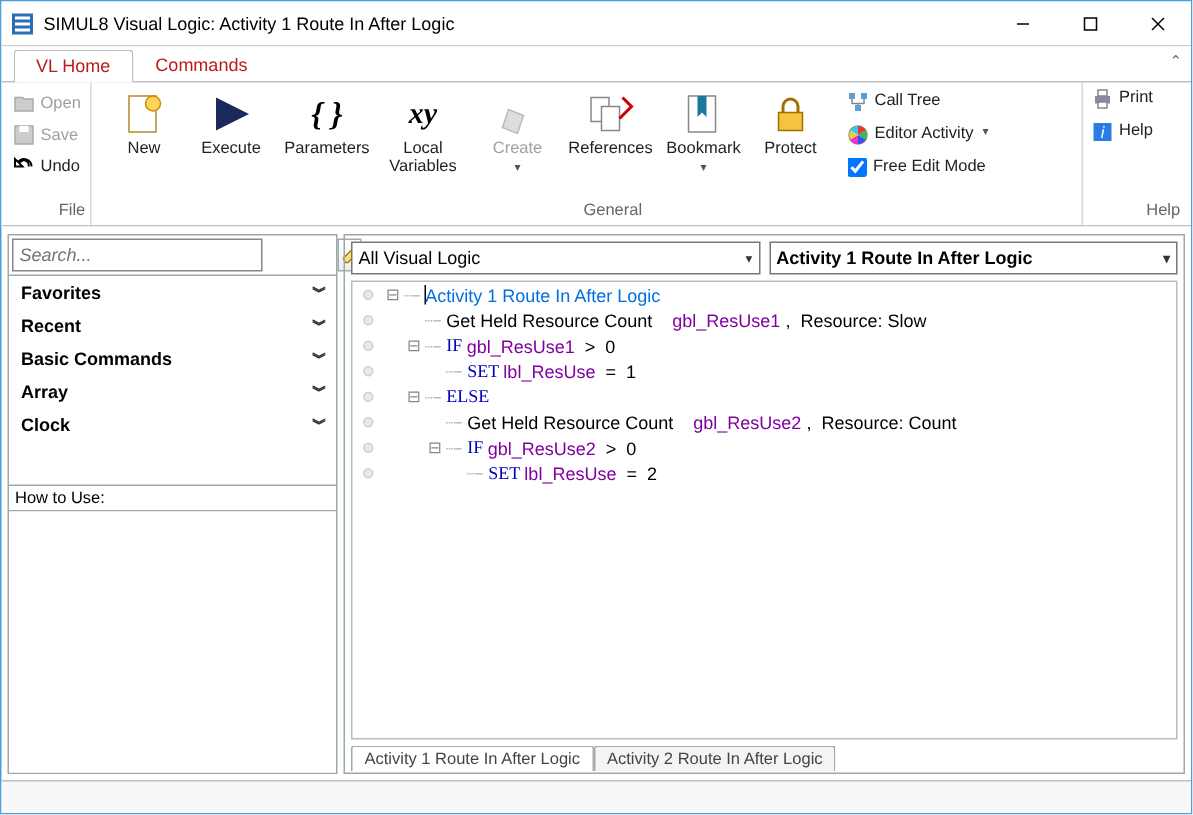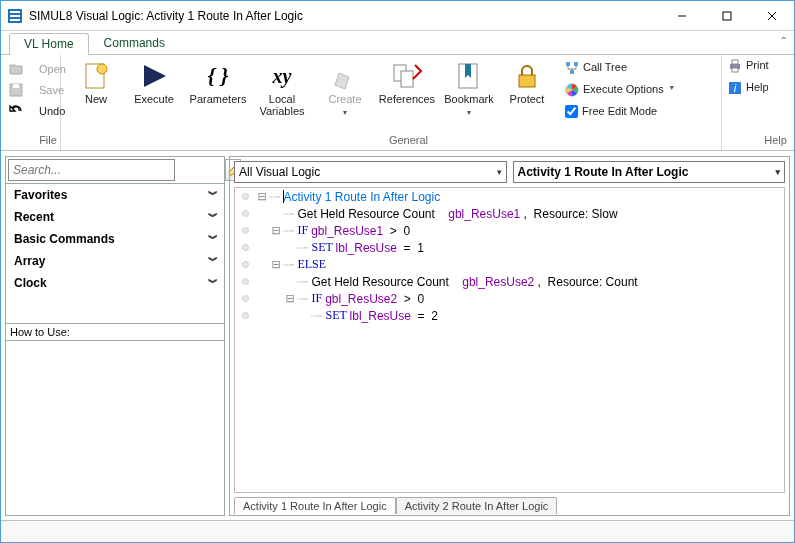--- a/index.html
+++ b/index.html
@@ -5,32 +5,32 @@
 * { box-sizing: border-box; margin: 0; padding: 0; font-family: "Segoe UI", Tahoma, sans-serif; }
 html, body { width: 795px; height: 543px; overflow: hidden; background: #fff; }
 .window { width: 795px; height: 543px; border: 1px solid #4a9edc; display: flex; flex-direction: column; background: #fff; }
 .titlebar { height: 30px; display: flex; align-items: center; background: #fff; border-bottom: 1px solid #d0d0d0; }
 .titlebar .app-icon { width: 16px; height: 16px; margin: 0 6px; }
 .titlebar .title { flex: 1; font-size: 12px; color: #000; }
 .titlebar .win-btn { width: 45px; height: 29px; display: flex; align-items: center; justify-content: center; cursor: pointer; }
 .titlebar .win-btn svg { width: 10px; height: 10px; }
 
 .tabs-row { height: 24px; display: flex; align-items: flex-end; background: #fff; border-bottom: 1px solid #c0c0c0; position: relative; }
-.tab-btn { padding: 3px 14px 4px 14px; font-size: 12px; color: #14532d; cursor: pointer; border: 1px solid transparent; border-bottom: none; }
+.tab-btn { padding: 3px 14px 4px 14px; font-size: 12px; color: #b91c1c; cursor: pointer; border: 1px solid transparent; border-bottom: none; }
 .tab-btn.active { background: #fff; border-color: #c0c0c0; border-top-left-radius: 3px; border-top-right-radius: 3px; position: relative; top: 1px; }
 .tabs-row .collapse-handle { position: absolute; right: 6px; top: 4px; cursor: pointer; color: #666; font-size: 10px; }
 
 .ribbon { height: 96px; display: flex; background: #fff; border-bottom: 1px solid #c0c0c0; }
 .ribbon-group { border-right: 1px solid #d8d8d8; display: flex; flex-direction: column; }
 .ribbon-group .body { flex: 1; display: flex; align-items: flex-start; padding: 2px 6px; }
 .ribbon-group .caption { height: 16px; font-size: 11px; color: #666; text-align: center; padding-left: 35px; }
 
 .file-group { width: 60px; }
 .file-group .body { flex-direction: column; gap: 1px; padding-top: 4px; }
-.file-item { display: flex; align-items: center; gap: 16px; font-size: 11px; color: #222; cursor: pointer; height: 20px; padding: 0 2px; }
+.file-item { display: flex; align-items: center; gap: 4px; font-size: 11px; color: #222; cursor: pointer; height: 20px; padding: 0 2px; }
 .file-item.disabled { color: #a0a0a0; }
 .file-item .mini-icon { width: 14px; height: 14px; display: flex; align-items: center; justify-content: center; }
 
 .big-btn { width: 58px; display: flex; flex-direction: column; align-items: center; gap: 2px; padding-top: 4px; cursor: pointer; }
 .big-btn .icon { width: 32px; height: 30px; display: flex; align-items: center; justify-content: center; }
 .big-btn .lbl { font-size: 11px; color: #222; text-align: center; line-height: 1.1; }
 .big-btn.disabled .lbl { color: #a0a0a0; }
 .big-btn .chev { font-size: 8px; color: #555; }
 
 .opts-col { display: flex; flex-direction: column; gap: 2px; padding: 4px 6px 0 4px; justify-content: flex-start; }
@@ -234,21 +234,21 @@
                 <svg viewBox="0 0 14 14">
                   <circle cx="7" cy="7" r="6" fill="none" stroke="#888"></circle>
                   <path d="M7 1a6 6 0 0 1 5 3L7 7z" fill="#e33"></path>
                   <path d="M12 4a6 6 0 0 1 0 6L7 7z" fill="#3b5"></path>
                   <path d="M12 10a6 6 0 0 1-5 3L7 7z" fill="#35e"></path>
                   <path d="M7 13a6 6 0 0 1-5-3L7 7z" fill="#e3c"></path>
                   <path d="M2 10a6 6 0 0 1 0-6L7 7z" fill="#ec3"></path>
                   <path d="M2 4a6 6 0 0 1 5-3L7 7z" fill="#3ce"></path>
                 </svg>
               </span>
-            <span>Execute Options</span>
+            <span>Editor Activity</span>
             <span class="chev">▾</span>
           </div>
           <div class="opt-item">
             <input type="checkbox" checked="" style="">
             <span>Free Edit Mode</span>
           </div>
         </div>
       </div>
       <div class="caption">General</div>
     </div>

